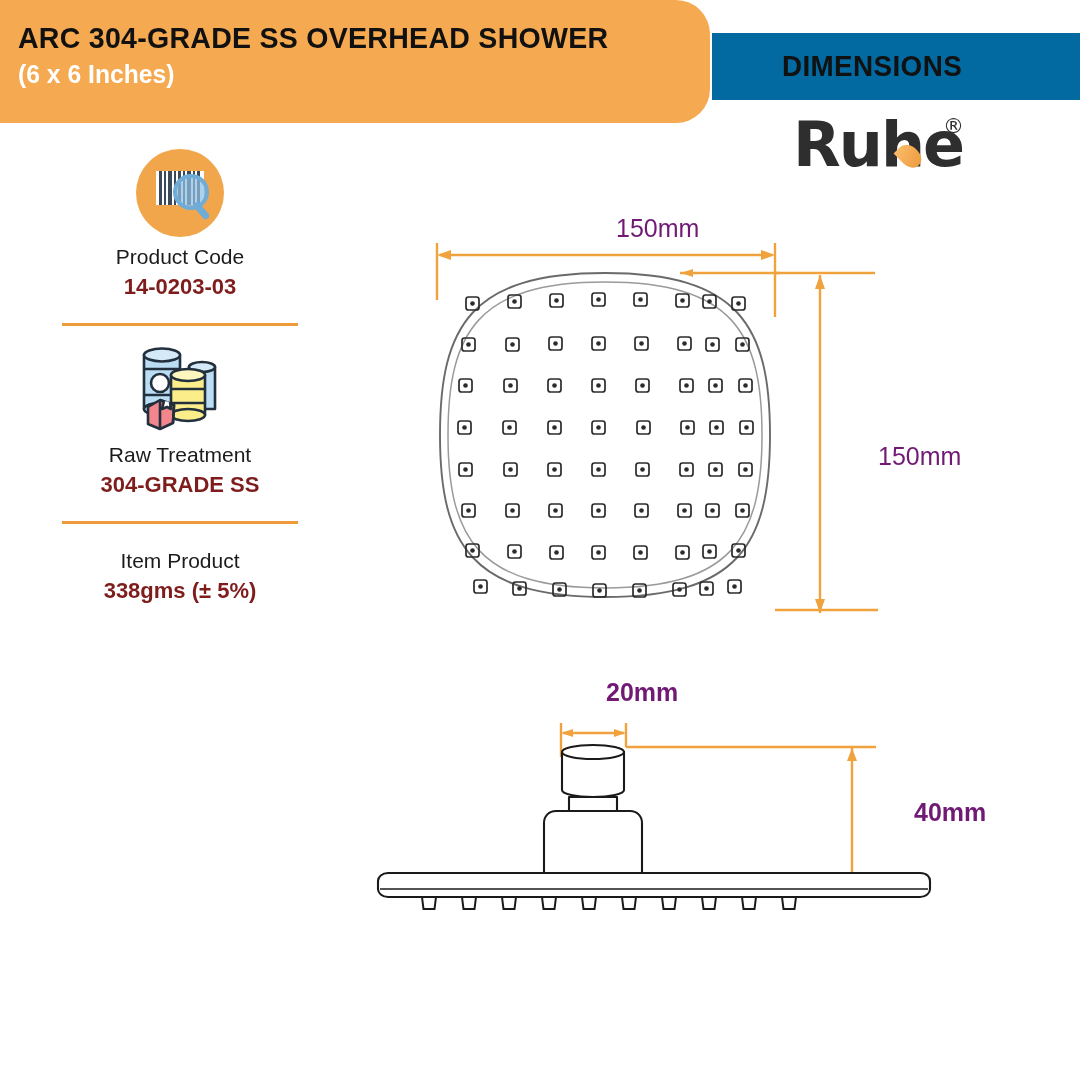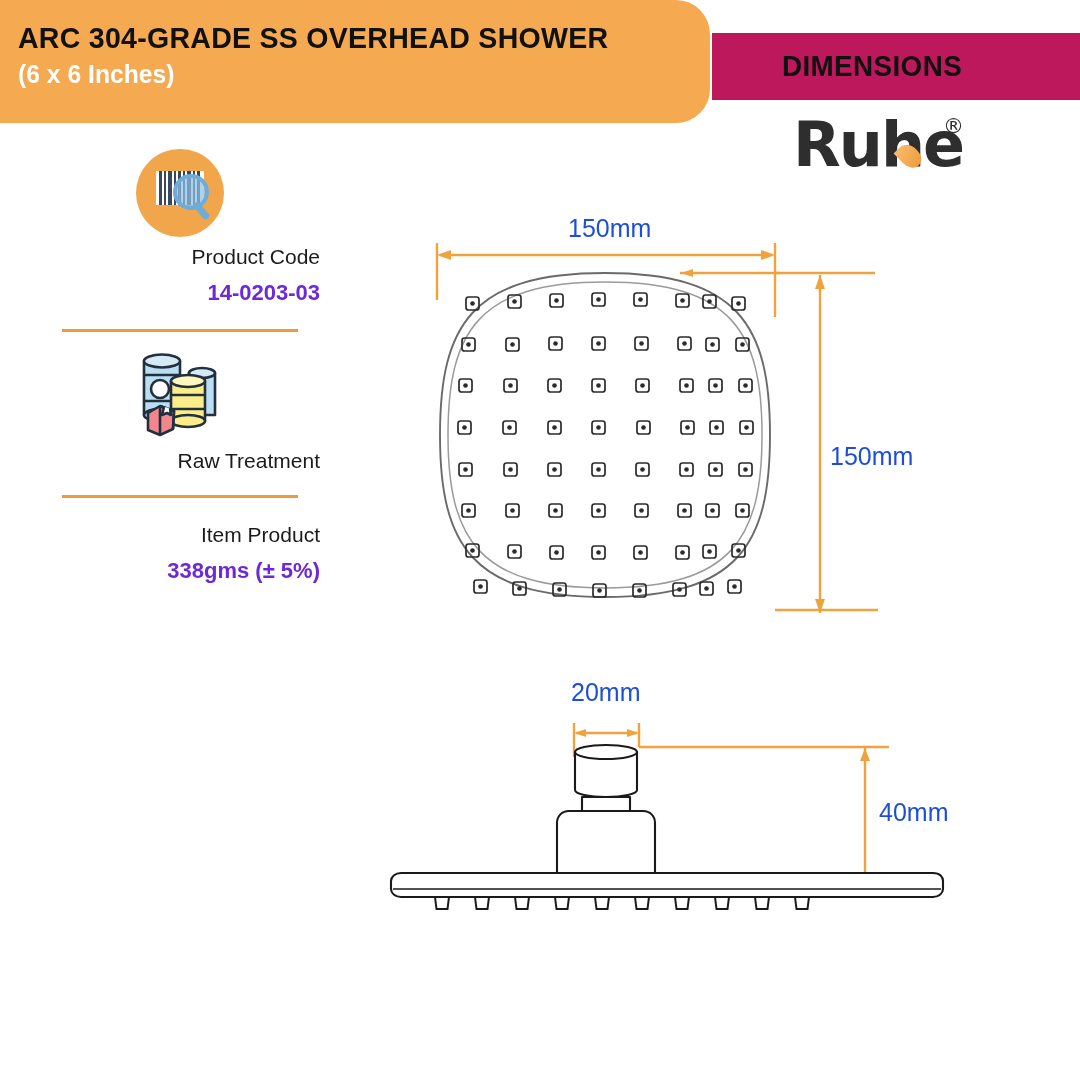--- a/index.html
+++ b/index.html
@@ -50,21 +50,21 @@
     line-height: 1.15;
     margin-top: 6px;
     transform: scaleX(0.95);
     transform-origin: left center;
     white-space: nowrap;
   }
   #dimensions-band {
     position: absolute;
     left: 712px; top: 33px;
     width: 368px; height: 67px;
-    background: #be185d;
+    background: #0369a1;
   }
   #dimensions-label {
     position: absolute;
     left: 0; top: 0;
     width: 320px; height: 67px;
     display: flex;
     align-items: center;
     justify-content: center;
     font-family: "Liberation Sans Narrow", "Liberation Sans", sans-serif;
     font-size: 29px;
@@ -102,66 +102,67 @@
     color: #2e2e2e;
     font-family: "DejaVu Sans", sans-serif;
   }
 
   
   #sidebar {
     position: absolute;
     left: 40px; top: 150px;
     width: 280px;
   }
-  .spec-item { position: relative; width: 280px; text-align: right; }
+  .spec-item { position: relative; width: 280px; text-align: center; }
   .spec-icon {
     height: 86px;
     display: flex;
     align-items: center;
     justify-content: center;
     margin-bottom: 8px;
   }
   .spec-label {
     font-size: 21px;
     color: #1b1b1b;
     line-height: 1.25;
     font-family: "Liberation Sans", sans-serif;
   }
   .spec-value {
     font-size: 22px;
     font-weight: bold;
-    color: #6d28d9;
+    color: #7f1d1d;
     line-height: 1.3;
-    margin-top: 9px;
+    margin-top: 3px;
     font-family: "Liberation Sans", sans-serif;
   }
   .spec-divider {
     width: 236px;
     height: 3px;
     background: #ED9B3B;
     margin: 21px auto 0 auto;
   }
 
   
   #drawing-top {
     position: absolute;
     left: 400px; top: 205px;
     width: 560px; height: 430px;
   }
   #drawing-side {
     position: absolute;
-    left: 377px; top: 665px;
-    width: 580px; height: 260px;
+    left: 364px; top: 665px;
+    width: 580px; height: 260px; font-weight: bold;
   }
   .dim-text {
     position: absolute;
     font-size: 25px;
-    color: #1d4ed8;
+    color: #701a75;
     font-family: "Liberation Sans", sans-serif;
     white-space: nowrap;
+    margin-left: 48px;
   }
 </style>
 </head>
 <body>
 
 <div id="header">
 
   <div id="title-block">
     <div id="title-main">ARC 304-GRADE SS OVERHEAD SHOWER</div>
     <div id="title-sub">(6 x 6 Inches)</div>
@@ -221,20 +222,21 @@
           <ellipse cx="62" cy="30" rx="17" ry="6" fill="#FDF6BE"></ellipse>
           <path d="M45 44h34M45 58h34" fill="none"></path>
           <ellipse cx="62" cy="70" rx="17" ry="6" fill="#FBEE8A"></ellipse>
           <path d="M22 62l12-7 14 5-1 18-13 6-12-5z" fill="#F2868C"></path>
           <path d="M34 55l14 5-1 18M34 55v29" fill="none"></path>
           <path d="M38 56l-2 8 5-2 4 2-1-7" fill="#ffffff"></path>
         </g>
       </svg>
     </div>
     <div class="spec-label">Raw Treatment</div>
+    <div class="spec-value">304-GRADE SS</div>
     <div class="spec-divider"></div>
   </div>
 
 
   <div class="spec-item" style="margin-top:24px;">
     <div class="spec-label">Item Product</div>
     <div class="spec-value">338gms (± 5%)</div>
   </div>
 
 </div>

